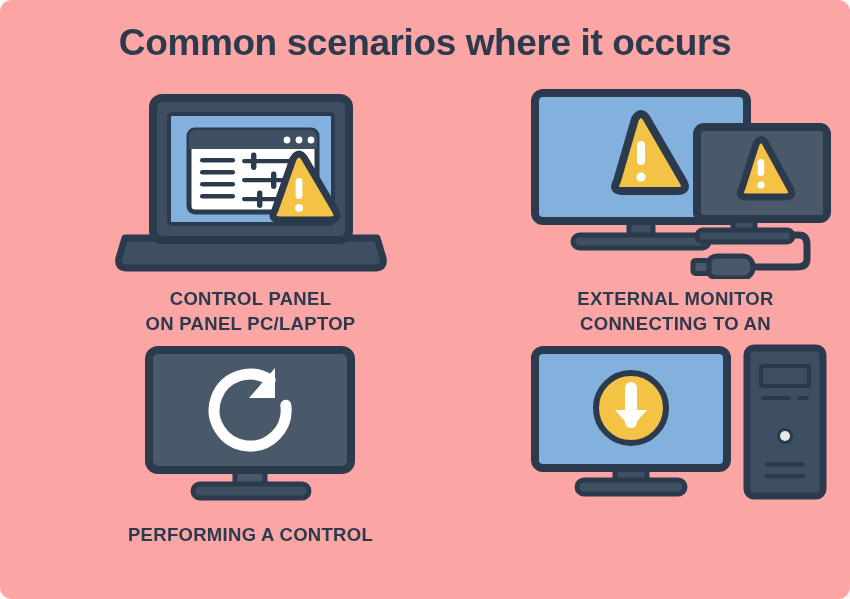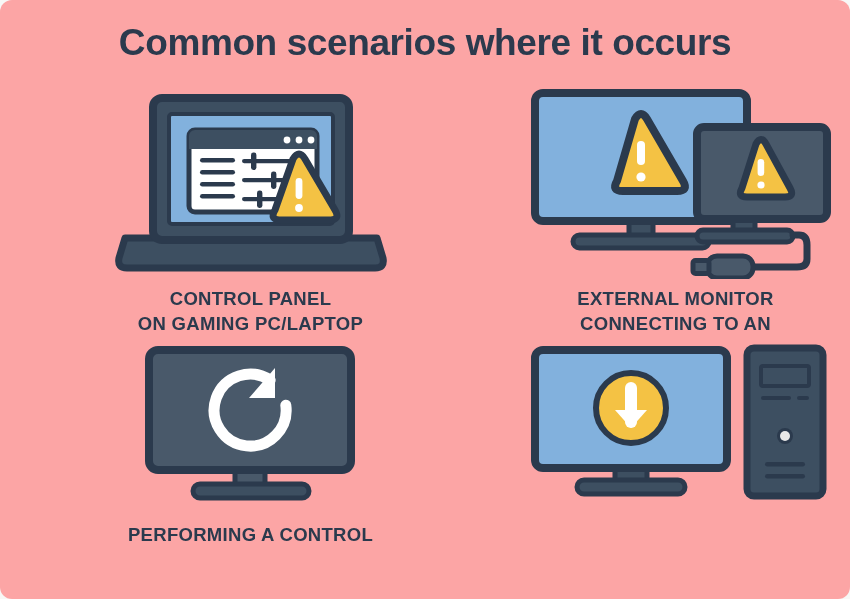--- a/index.html
+++ b/index.html
@@ -127,21 +127,21 @@
 
           <g>
             <path d="M182 71 q6 -10 12 0 L224 122 q6 10 -6 10 L170 132 q-12 0 -6 -10 Z" fill="#f4c244" stroke="#2b3a4d" stroke-width="7" stroke-linejoin="round"></path>
             <rect x="184.6" y="90" width="6.8" height="21" rx="3.4" fill="#ffffff"></rect>
             <circle cx="188" cy="120" r="3.9" fill="#ffffff"></circle>
           </g>
         </svg>
       </div>
       <div class="caption">
         <span class="caption-line">CONTROL PANEL</span>
-        <span class="caption-line">ON GAMING PC/LAPTOP</span>
+        <span class="caption-line">ON PANEL PC/LAPTOP</span>
       </div>
     </div>
 
     <div class="cell cell-1">
       <div class="art">
         <svg width="330" height="192" viewBox="0 0 330 192">
 
           <g>
             <rect x="118" y="126" width="24" height="24" fill="#3d4f61" stroke="#2b3a4d" stroke-width="5"></rect>
             <rect x="62" y="148" width="136" height="13" rx="6.5" fill="#3d4f61" stroke="#2b3a4d" stroke-width="5"></rect>

